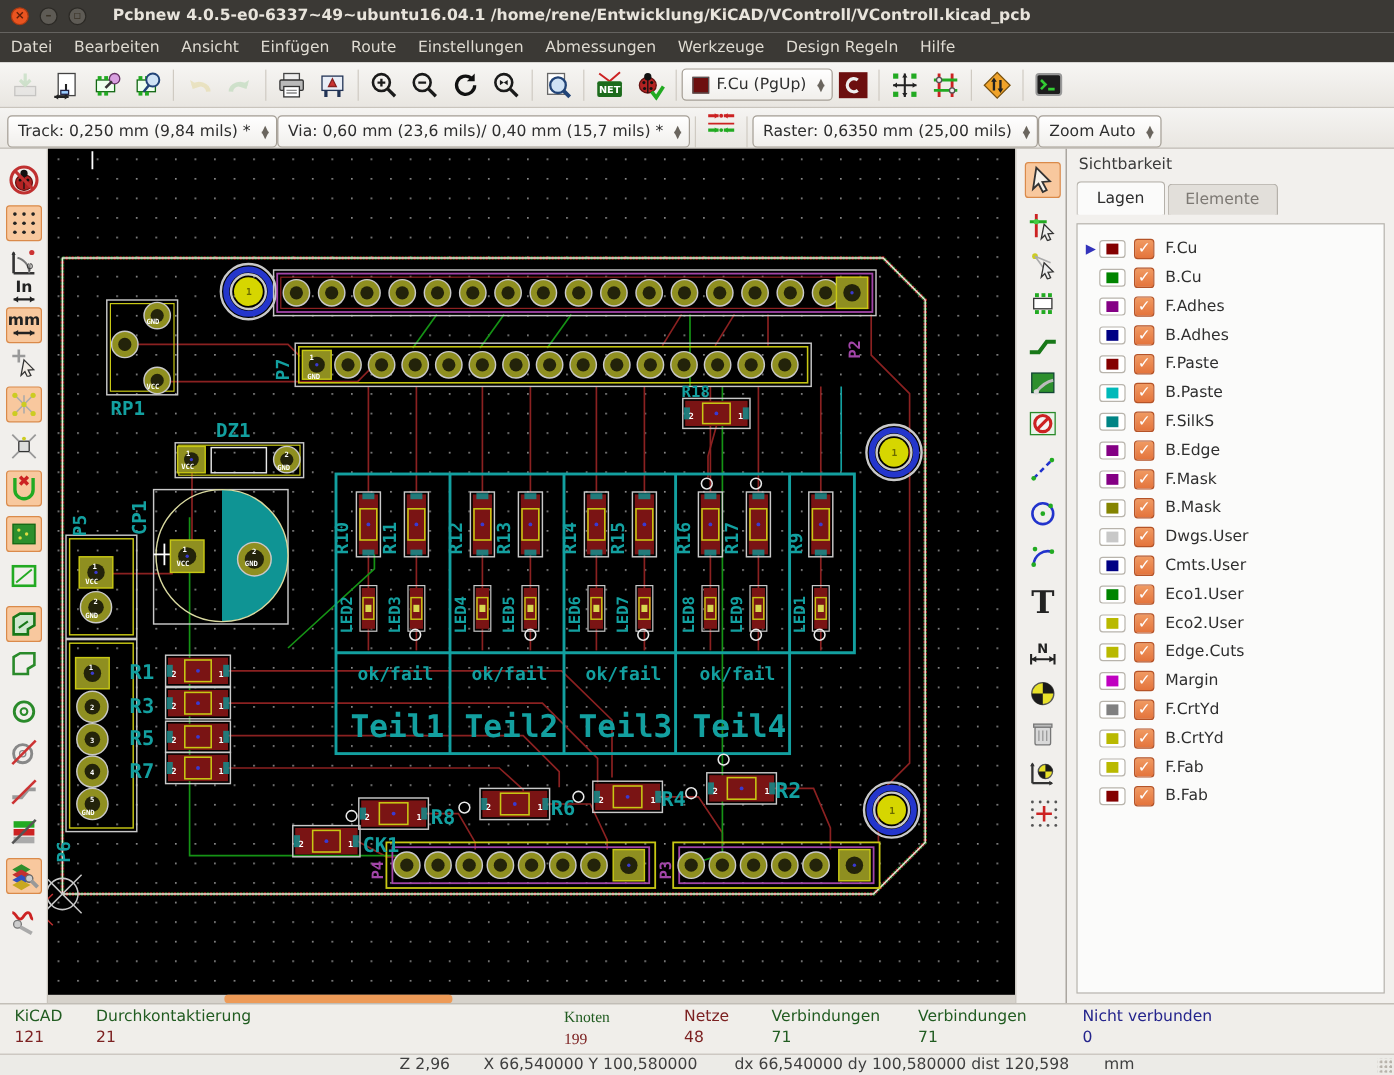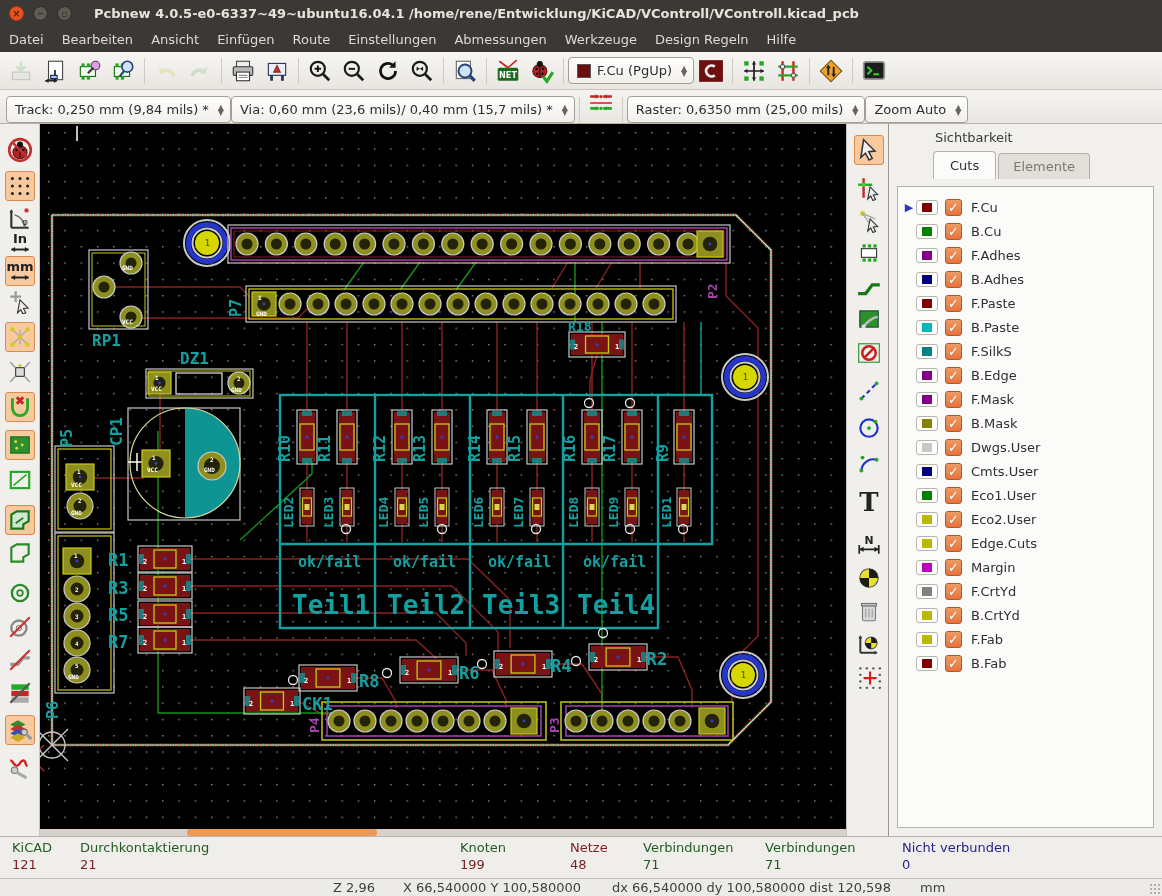--- a/index.html
+++ b/index.html
@@ -40,21 +40,21 @@
   #righttb{position:absolute;left:846px;top:124px;width:42px;height:712px;background:#f1efec;
     border-left:1px solid #c9c4bc;}
   .sbtn{position:absolute;left:5px;width:30px;height:30px;border-radius:3px;
     display:flex;align-items:center;justify-content:center;}
   #righttb .sbtn{left:7px;}
   .sbtn.pressed{background:#f8c89e;border:1px solid #da8a4a;}
   
   #canvas{position:absolute;left:40px;top:124px;width:806px;height:712px;background:#000;}
   
   #panel{position:absolute;left:888px;top:124px;width:274px;height:712px;background:#f2f0ed;
-    border-left:1px solid #9a958d;padding-left:36px;}
+    border-left:1px solid #9a958d;}
   #panel-caption{padding:6px 0 4px 10px;color:#3a3a3a;font-size:13px;}
   #tabs{display:flex;margin-left:8px;margin-top:2px;align-items:flex-end;}
   .tab{padding:5px 14px;font-size:13px;border:1px solid #b5b1aa;border-bottom:none;
     border-radius:4px 4px 0 0;background:#e2dfda;color:#7c7873;margin-right:2px;}
   .tab.active{background:#fbfbfa;color:#2e2e2e;padding:6px 16px;}
   #layerlist{position:absolute;left:8px;right:8px;top:62px;bottom:8px;background:#fbfbfa;
     border:1px solid #b5b1aa;padding-top:8px;overflow:hidden;}
   .lrow{display:flex;align-items:center;height:24px;position:relative;}
   .lptr{width:14px;margin-left:4px;color:#3333bb;font-size:11px;text-align:center;}
   .lswatch{width:22px;height:15px;background:#fff;border:1px solid #b8b4ac;border-radius:3px;
@@ -1078,21 +1078,21 @@
             <circle cx="16" cy="22" r="1.1"></circle>
             <circle cx="22" cy="22" r="1.1"></circle>
           </g>
           <path d="M13 7v12M7 13h12" stroke="#c22" stroke-width="2"></path>
         </svg>
       </div>
     </div>
   <div id="panel">
     <div id="panel-caption">Sichtbarkeit</div>
     <div id="tabs">
-        <div class="tab active">Cuts</div>
+        <div class="tab active">Lagen</div>
         <div class="tab">Elemente</div>
       </div>
     <div id="layerlist">
         <div class="lrow">
           <div class="lptr">▶</div>
           <div class="lswatch">
             <div style="background:#840000"></div>
           </div>
           <div class="lcheck">✓</div>
           <div class="lname">F.Cu</div>
@@ -1253,21 +1253,21 @@
   </div>
   <div id="statusbar">
       <div class="sfield" style="left: 12px;">
         <div class="lab green">KiCAD</div>
         <div class="val dred">121</div>
       </div>
       <div class="sfield" style="left: 80px;">
         <div class="lab green">Durchkontaktierung</div>
         <div class="val dred">21</div>
       </div>
-      <div class="sfield" style="left: 460px;">
+      <div class="sfield" style="left: 470px; font-family: Liberation Serif, serif;">
         <div class="lab green">Knoten</div>
         <div class="val dred">199</div>
       </div>
       <div class="sfield" style="left: 570px;">
         <div class="lab dred">Netze</div>
         <div class="val dred">48</div>
       </div>
       <div class="sfield" style="left: 643px;">
         <div class="lab green">Verbindungen</div>
         <div class="val green">71</div>

